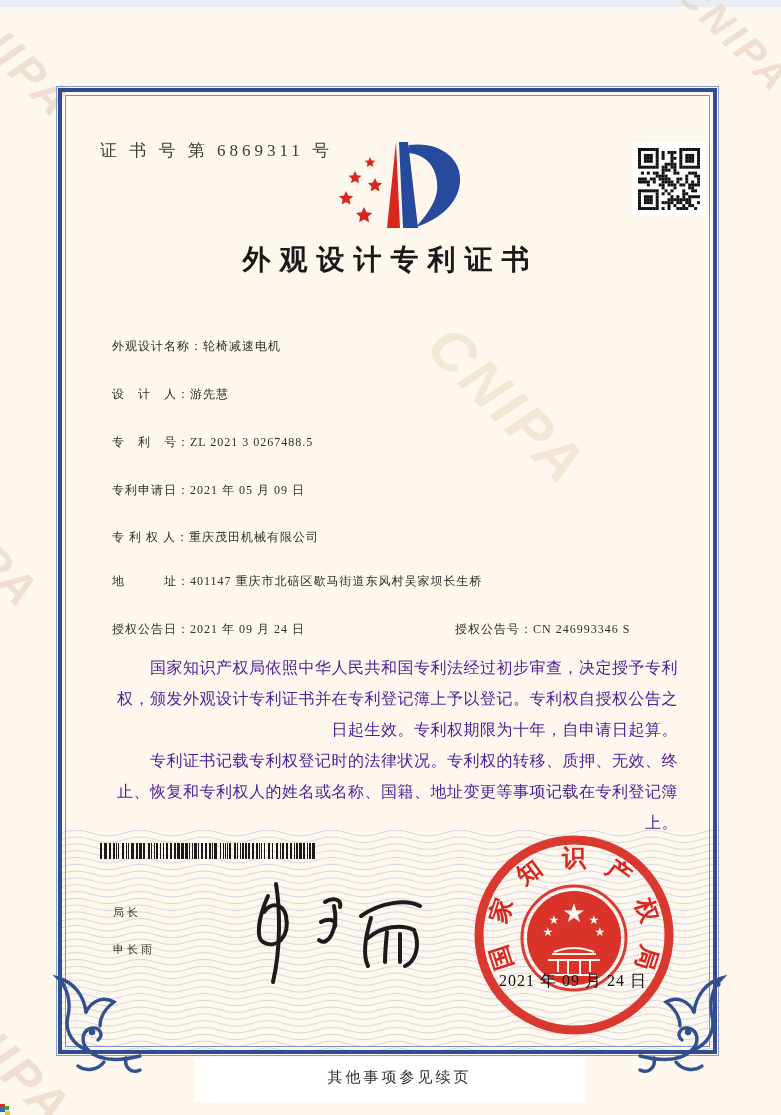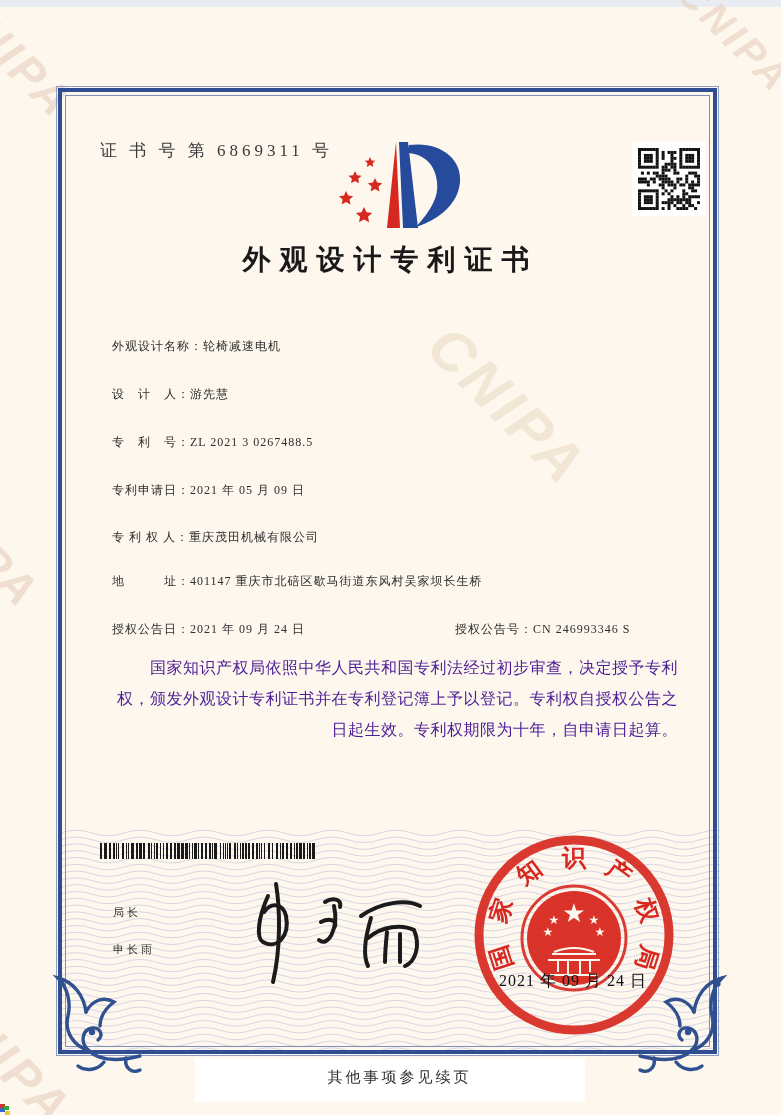--- a/index.html
+++ b/index.html
@@ -374,20 +374,21 @@
 </div>
 <div class="abs row" style="top:621px;">
   <span class="lab">授权公告日：</span><span>2021 年 09 月 24 日</span>
 </div>
 <div class="abs row grant-right" style="top:621px;">
   <span class="lab">授权公告号：</span><span>CN 246993346 S</span>
 </div>
 
 <div class="abs body-par">
   <p>国家知识产权局依照中华人民共和国专利法经过初步审查，决定授予专利权，颁发外观设计专利证书并在专利登记簿上予以登记。专利权自授权公告之日起生效。专利权期限为十年，自申请日起算。</p>
+  <p>专利证书记载专利权登记时的法律状况。专利权的转移、质押、无效、终止、恢复和专利权人的姓名或名称、国籍、地址变更等事项记载在专利登记簿上。</p>
 </div>
 
 <svg id="barcode" class="abs" style="left:100px;top:843px;" width="215" height="16">
     <rect x="0" y="0" width="2" height="16" fill="#1a1a1a"></rect>
     <rect x="4" y="0" width="3" height="16" fill="#1a1a1a"></rect>
     <rect x="9" y="0" width="2" height="16" fill="#1a1a1a"></rect>
     <rect x="13" y="0" width="2" height="16" fill="#1a1a1a"></rect>
     <rect x="16" y="0" width="1" height="16" fill="#1a1a1a"></rect>
     <rect x="18" y="0" width="1" height="16" fill="#1a1a1a"></rect>
     <rect x="22" y="0" width="2" height="16" fill="#1a1a1a"></rect>

